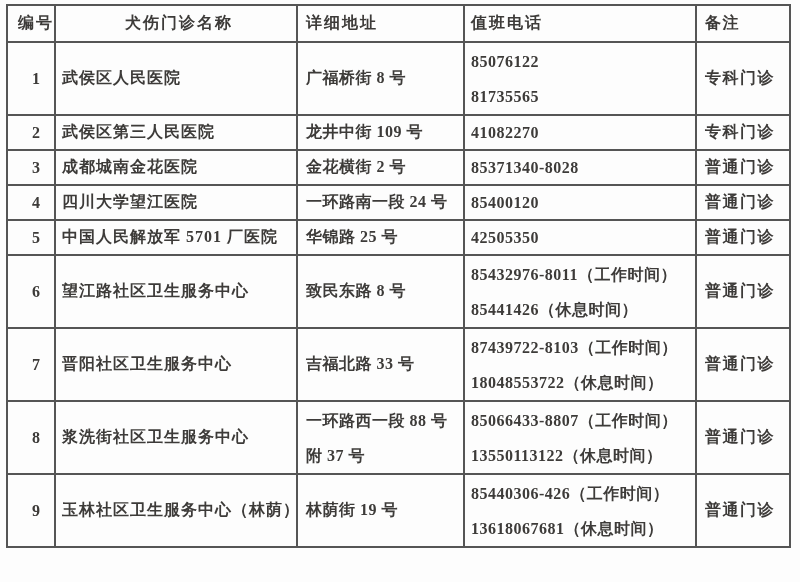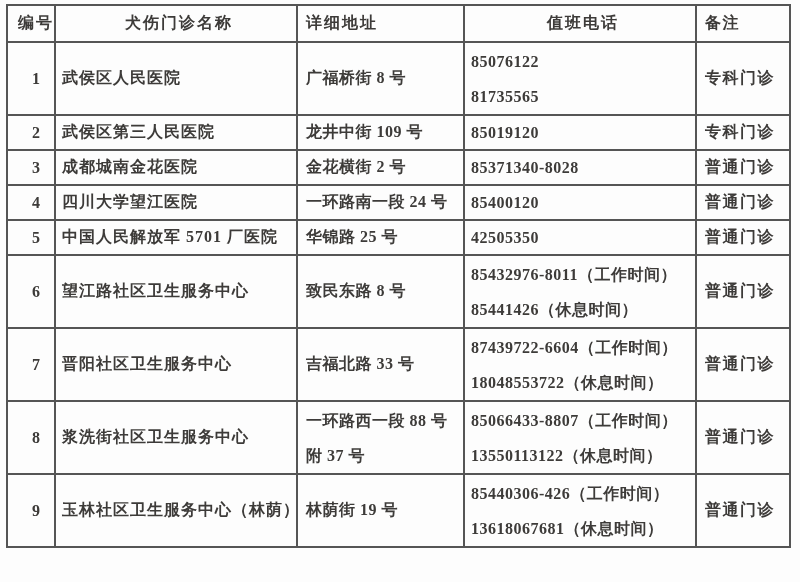--- a/index.html
+++ b/index.html
@@ -44,21 +44,21 @@
   tbody tr{ height:35px; }
   tbody tr.tall{ height:73px; }
 
   th.col-id, td.col-id{ padding-left:10px; letter-spacing:2px; }
   td.col-id{ padding-left:24px; letter-spacing:0; }
   th.col-name, td.col-name{ padding-left:6px; letter-spacing:1px; }
   th.col-name{ letter-spacing:2px;text-align:center; }
   th.col-address, td.col-address{ padding-left:8px; letter-spacing:0.5px; }
   th.col-address{ letter-spacing:2px; }
   th.col-phone, td.col-phone{ padding-left:6px; letter-spacing:0.5px; }
-  th.col-phone{ letter-spacing:2px;text-align:center; }
+  th.col-phone{ letter-spacing:2px; }
   th.col-note, td.col-note{ padding-left:8px; letter-spacing:1.5px; }
 
   td .line{ line-height:35px; }
 </style>
 </head>
 <body>
 
 <div class="page">
   <table class="clinic-table">
     <colgroup>
@@ -85,21 +85,21 @@
           <td class="col-phone">
             <div class="line">85076122</div>
             <div class="line">81735565</div>
           </td>
           <td class="col-note">专科门诊</td>
         </tr>
         <tr>
           <td class="col-id">2</td>
           <td class="col-name">武侯区第三人民医院</td>
           <td class="col-address">龙井中街 109 号</td>
-          <td class="col-phone">85019120</td>
+          <td class="col-phone">41082270</td>
           <td class="col-note">专科门诊</td>
         </tr>
         <tr>
           <td class="col-id">3</td>
           <td class="col-name">成都城南金花医院</td>
           <td class="col-address">金花横街 2 号</td>
           <td class="col-phone">85371340-8028</td>
           <td class="col-note">普通门诊</td>
         </tr>
         <tr>
@@ -124,21 +124,21 @@
             <div class="line">85432976-8011（工作时间）</div>
             <div class="line">85441426（休息时间）</div>
           </td>
           <td class="col-note">普通门诊</td>
         </tr>
         <tr class="tall">
           <td class="col-id">7</td>
           <td class="col-name">晋阳社区卫生服务中心</td>
           <td class="col-address">吉福北路 33 号</td>
           <td class="col-phone">
-            <div class="line">87439722-6604（工作时间）</div>
+            <div class="line">87439722-8103（工作时间）</div>
             <div class="line">18048553722（休息时间）</div>
           </td>
           <td class="col-note">普通门诊</td>
         </tr>
         <tr class="tall">
           <td class="col-id">8</td>
           <td class="col-name">浆洗街社区卫生服务中心</td>
           <td class="col-address">
             <div class="line">一环路西一段 88 号</div>
             <div class="line">附 37 号</div>

